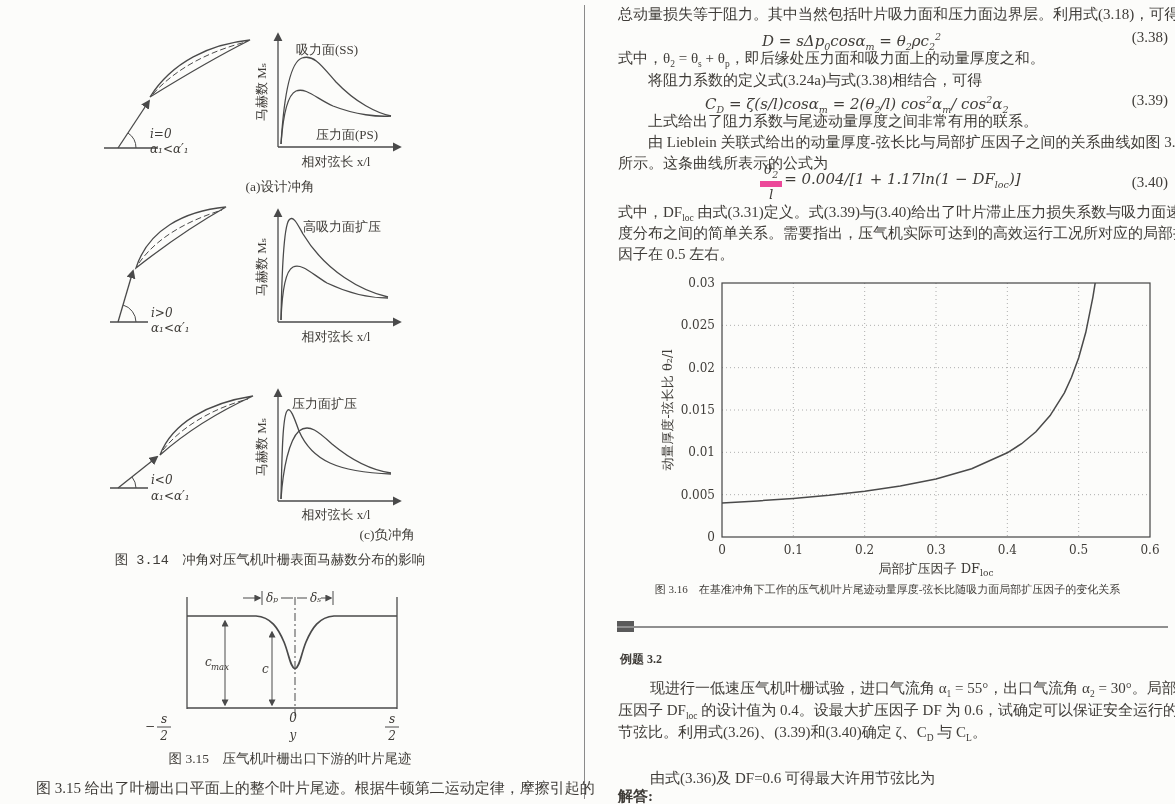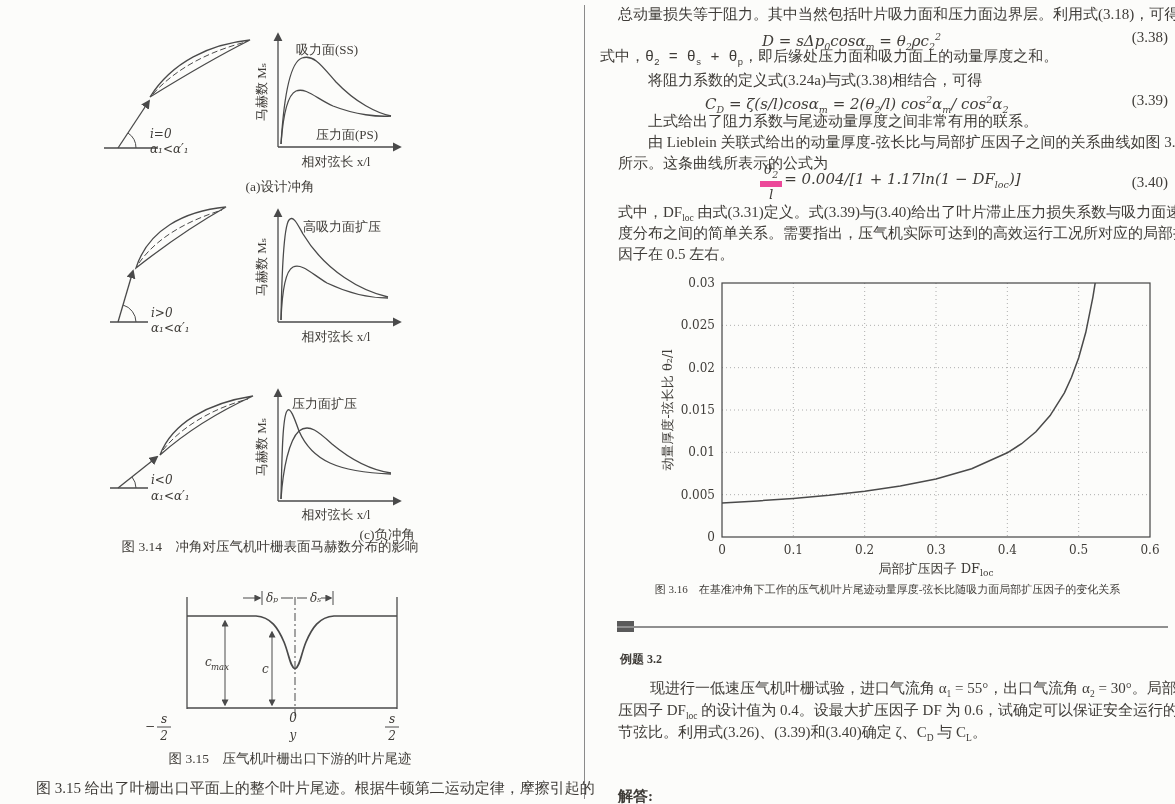--- a/index.html
+++ b/index.html
@@ -99,21 +99,21 @@
       <path class="sk" d="M 281,499 C 282,448 283,417 287,411 C 290,406 294,417 299,431 C 312,461 338,472 391,474"></path>
       <path class="sk" d="M 281,499 C 283,469 289,440 299,431 C 309,423 319,432 332,444 C 356,464 377,471 391,473"></path>
       <text class="svglab" x="292" y="408">压力面扩压</text>
       <text class="svglab" x="266" y="447" text-anchor="middle" transform="rotate(-90 266 447)">马赫数 Mₛ</text>
       <text class="svglab" x="336" y="519" text-anchor="middle">相对弦长 x/l</text>
     </g>
   </svg>
 
   <div class="t cap center" style="left:145px;top:178px;width:270px;">(a)设计冲角</div>
   <div class="t cap center" style="left:145px;top:526px;width:270px;text-align:right;">(c)负冲角</div>
-  <div class="t cap center" style="left:40px;top:538px;width:460px;">图 3.14　冲角对压气机叶栅表面马赫数分布的影响</div>
+  <div class="t cap center" style="left:40px;top:552px;width:460px;font-family:Liberation Mono, monospace;">图 3.14　冲角对压气机叶栅表面马赫数分布的影响</div>
 
   <svg id="fig315" style="left:140px;top:588px;" width="420" height="160" viewBox="140 588 420 160">
     <defs>
       <marker id="arr2" viewBox="0 0 10 10" refX="8" refY="5" markerWidth="7" markerHeight="7" orient="auto-start-reverse">
         <path d="M0,0 L10,5 L0,10 z" fill="#4a4a4a"></path>
       </marker>
     </defs>
     <g>
       <line class="sk" x1="187" y1="597" x2="187" y2="709"></line>
       <line class="sk" x1="397" y1="597" x2="397" y2="709"></line>
@@ -148,21 +148,21 @@
       <text class="svgvar" x="392" y="740" text-anchor="middle">2</text>
     </g>
   </svg>
 
   <div class="t cap center" style="left:60px;top:750px;width:460px;">图 3.15　压气机叶栅出口下游的叶片尾迹</div>
   <div class="t" style="left:36px;top:777px;">图 3.15 给出了叶栅出口平面上的整个叶片尾迹。根据牛顿第二运动定律，摩擦引起的</div>
 
   <div class="t" style="left:618px;top:3px;">总动量损失等于阻力。其中当然包括叶片吸力面和压力面边界层。利用式(3.18)，可得</div>
   <div class="t eqtext" style="left:762px;top:26px;">D = sΔp<sub>0</sub>cosα<sub>m</sub> = θ<sub>2</sub>ρc<sub>2</sub><sup>2</sup></div>
   <div class="t eqnum" style="left:1098px;top:26px;width:70px;text-align:right;">(3.38)</div>
-  <div class="t" style="left:600px;top:47px;font-family:Liberation Mono, monospace;">式中，θ<sub>2</sub> = θ<sub>s</sub> + θ<sub>p</sub>，即后缘处压力面和吸力面上的动量厚度之和。</div>
+  <div class="t" style="left:618px;top:47px;">式中，θ<sub>2</sub> = θ<sub>s</sub> + θ<sub>p</sub>，即后缘处压力面和吸力面上的动量厚度之和。</div>
   <div class="t" style="left:648px;top:69px;">将阻力系数的定义式(3.24a)与式(3.38)相结合，可得</div>
   <div class="t eqtext" style="left:705px;top:89px;">C<sub>D</sub> = ζ(s/l)cosα<sub>m</sub> = 2(θ<sub>2</sub>/l) cos<sup>2</sup>α<sub>m</sub>/ cos<sup>2</sup>α<sub>2</sub></div>
   <div class="t eqnum" style="left:1098px;top:89px;width:70px;text-align:right;">(3.39)</div>
   <div class="t" style="left:648px;top:110px;">上式给出了阻力系数与尾迹动量厚度之间非常有用的联系。</div>
   <div class="t" style="left:648px;top:131px;">由 Lieblein 关联式给出的动量厚度-弦长比与局部扩压因子之间的关系曲线如图 3.16</div>
   <div class="t" style="left:618px;top:152px;">所示。这条曲线所表示的公式为</div>
 
   <div class="t eqtext" style="left:758px;top:164px;display:flex;align-items:center;height:36px;">
     <span class="frac">
       <span class="fnum">θ<sub>2</sub></span>
@@ -211,13 +211,14 @@
     </svg>
   <div class="t center" style="left:600px;top:578px;width:575px;font-size:11px;">图 3.16　在基准冲角下工作的压气机叶片尾迹动量厚度-弦长比随吸力面局部扩压因子的变化关系</div>
 
   <div class="sq"></div>
   <div class="hrule"></div>
   <div class="t bold" style="left:620px;top:648px;font-size:12px;">例题 3.2</div>
   <div class="t" style="left:650px;top:677px;">现进行一低速压气机叶栅试验，进口气流角 α<sub>1</sub> = 55°，出口气流角 α<sub>2</sub> = 30°。局部扩</div>
   <div class="t" style="left:618px;top:699px;">压因子 DF<sub>loc</sub> 的设计值为 0.4。设最大扩压因子 DF 为 0.6，试确定可以保证安全运行的</div>
   <div class="t" style="left:618px;top:721px;">节弦比。利用式(3.26)、(3.39)和(3.40)确定 ζ、C<sub>D</sub> 与 C<sub>L</sub>。</div>
   <div class="t bold" style="left:618px;top:745px;margin-top:40px;">解答:</div>
+  <div class="t" style="left:650px;top:767px;">由式(3.36)及 DF=0.6 可得最大许用节弦比为</div>
 </div>
 
 </body></html>

